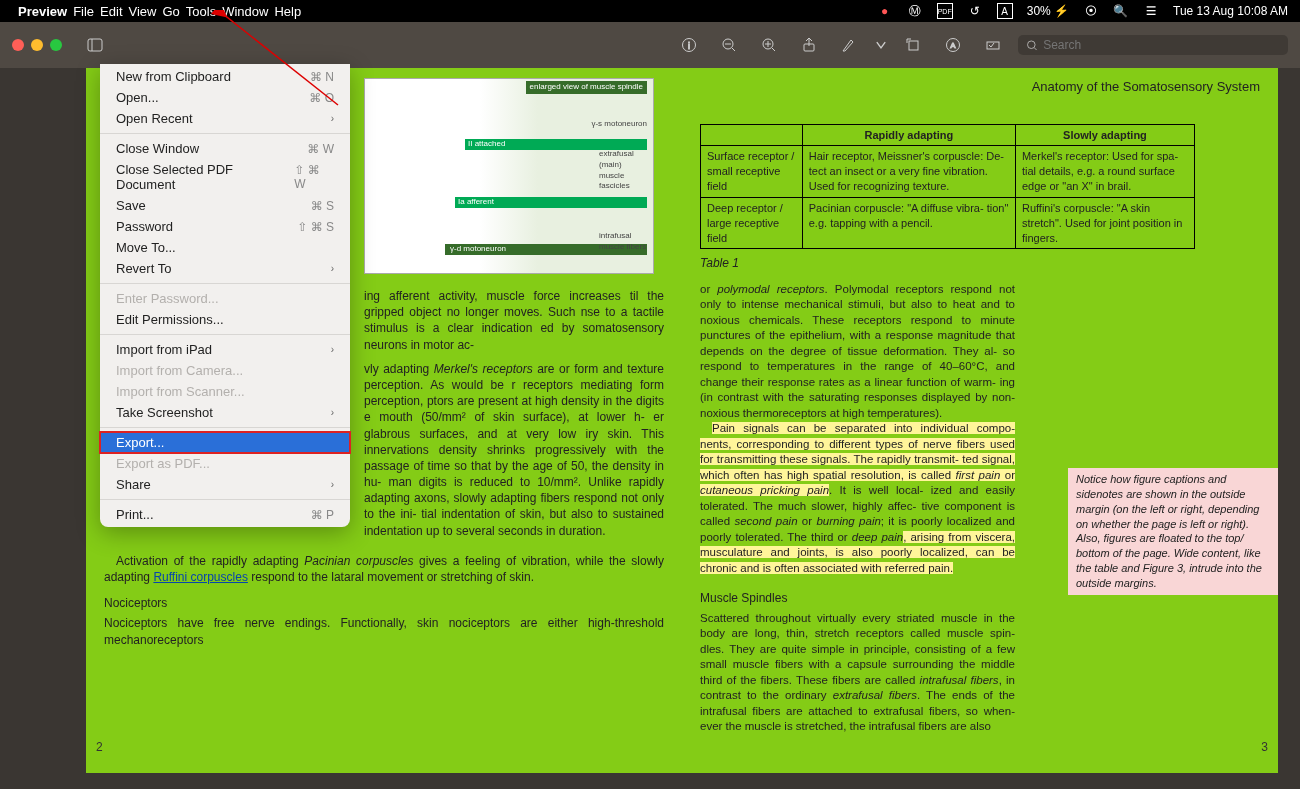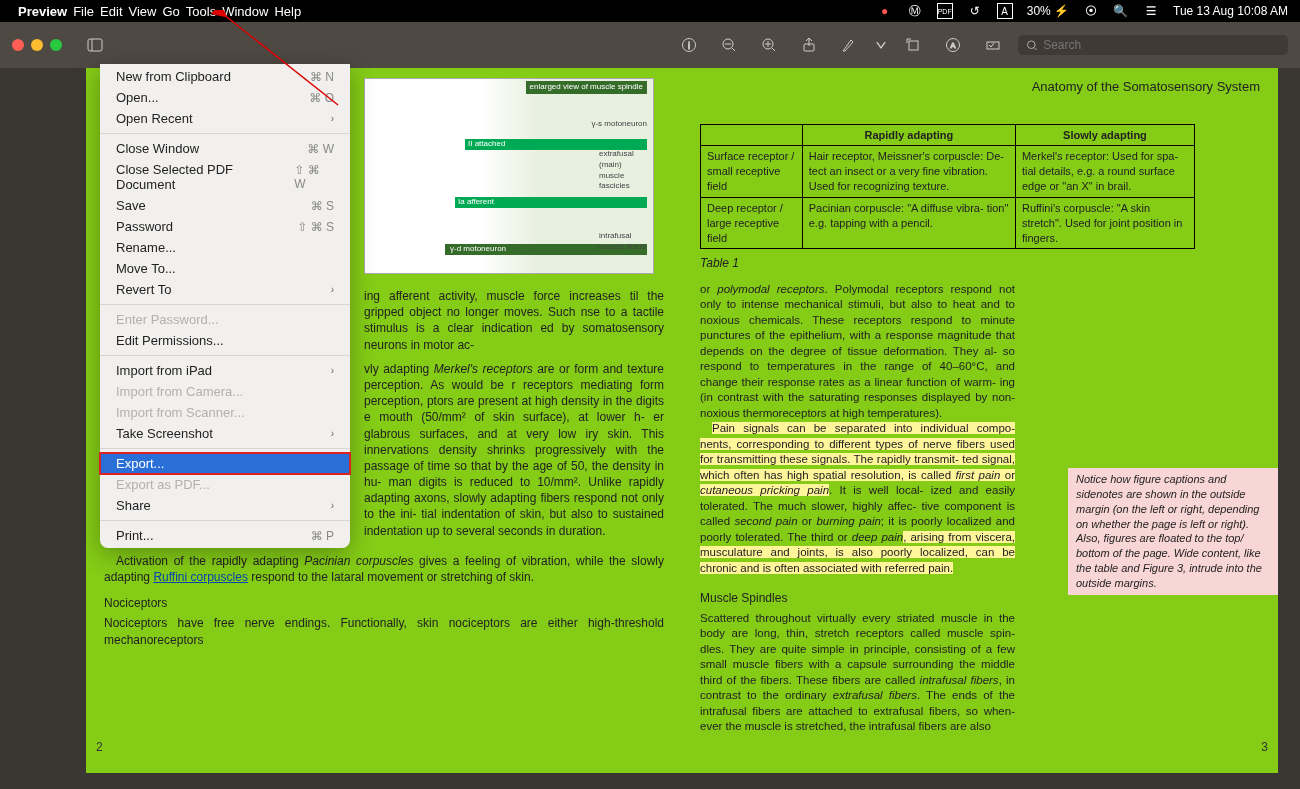--- a/index.html
+++ b/index.html
@@ -257,23 +257,20 @@
     </div>
     <div class="mi">
       <span>Save</span>
       <span class="sc">⌘ S</span>
     </div>
     <div class="mi">
       <span>Password</span>
       <span class="sc">⇧ ⌘ S</span>
     </div>
     <div class="mi">
-      <span>Rename...</span>
-    </div>
-    <div class="mi">
       <span>Move To...</span>
     </div>
     <div class="mi">
       <span>Revert To</span>
       <span class="chev">›</span>
     </div>
     <div class="sep"></div>
     <div class="mi disabled">
       <span>Enter Password...</span>
     </div>

